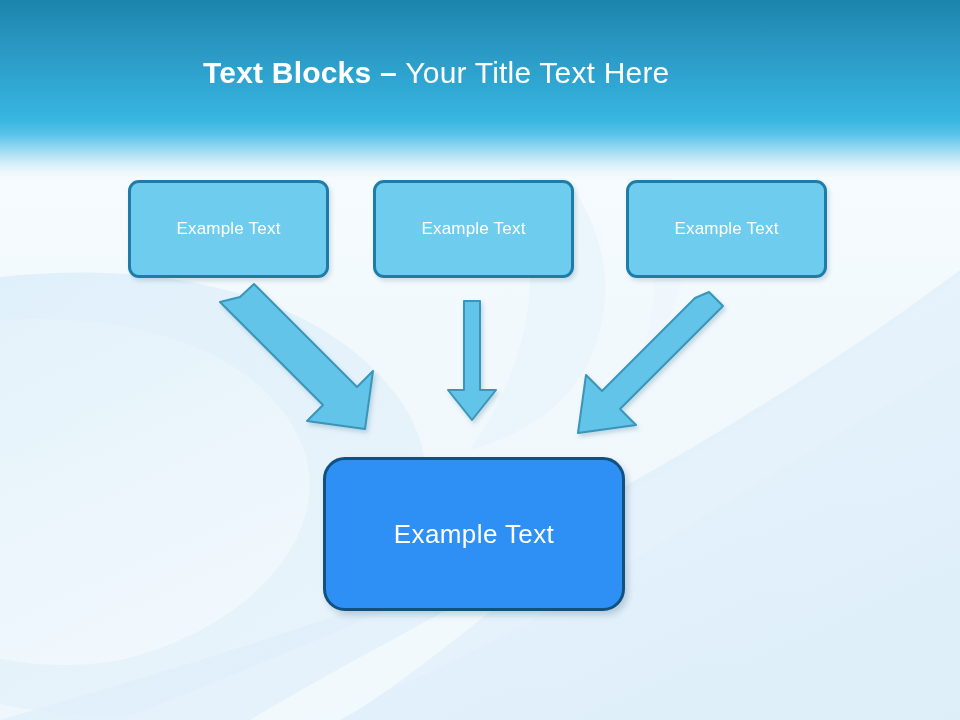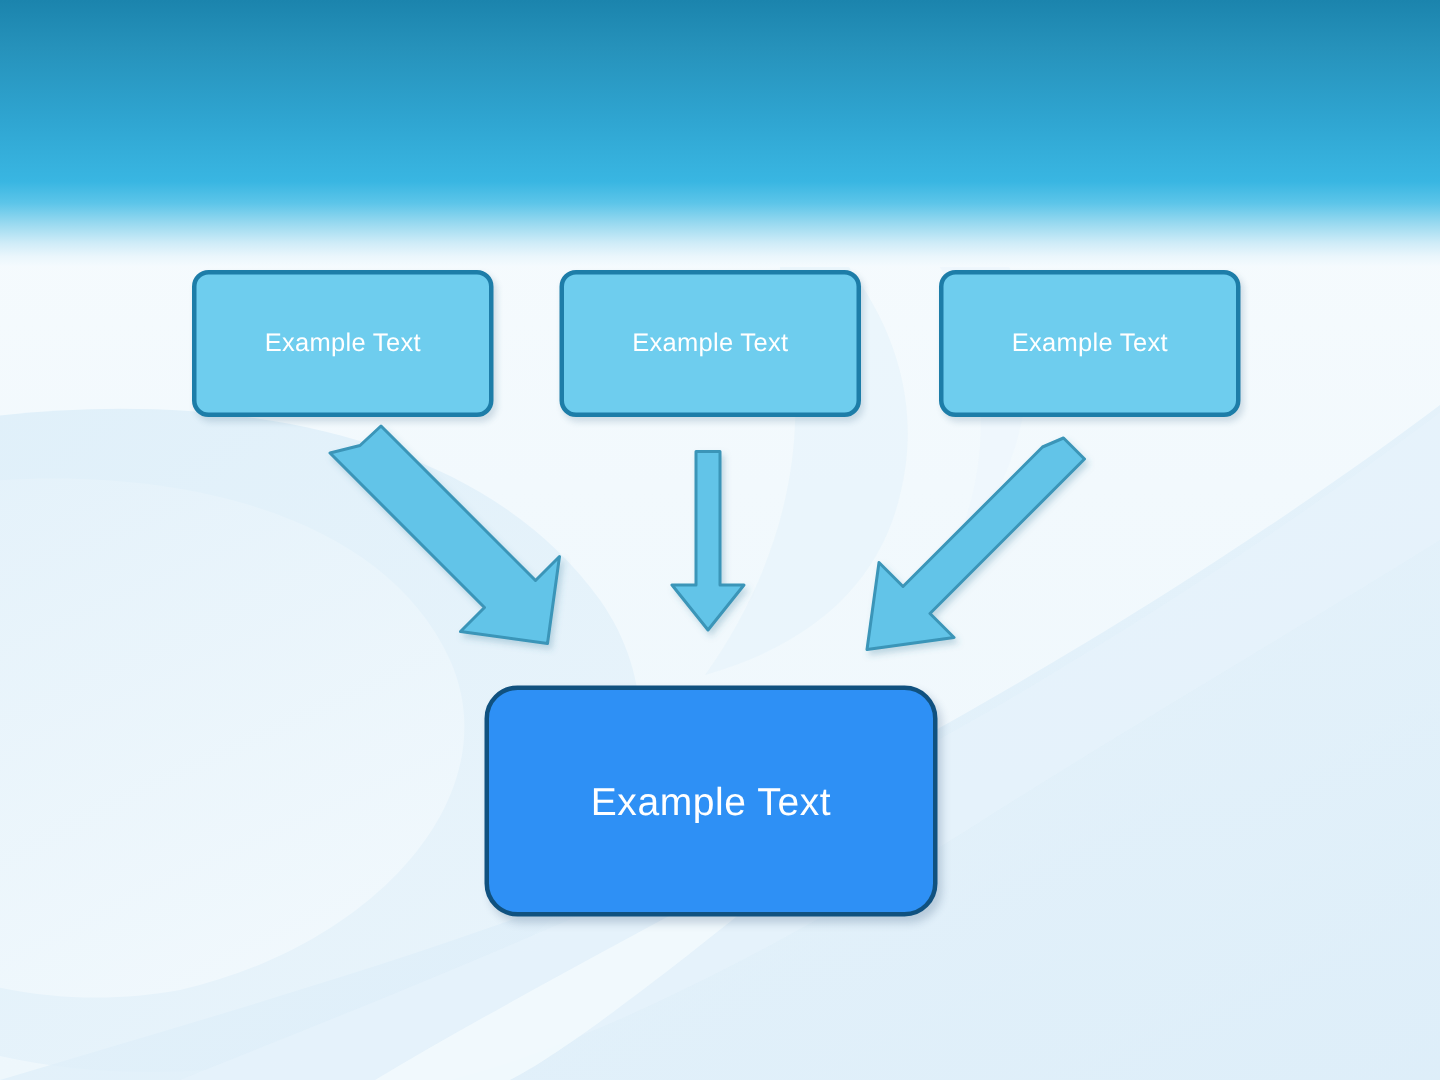--- a/index.html
+++ b/index.html
@@ -153,20 +153,23 @@
 
     <path d="M 520 130 C 580 180 620 250 600 330 C 586 390 540 430 470 450 C 520 380 546 290 520 200 Z" fill="#e7f3fb" opacity="0.7"></path>
 
     <path d="M 600 140 C 660 210 670 300 630 380 C 700 300 700 200 650 140 Z" fill="#edf6fc" opacity="0.8"></path>
 
     <path d="M 250 720 C 350 660 470 600 590 530 C 470 630 380 700 340 720 Z" fill="#f2f9fd" opacity="0.9"></path>
   </svg>
 
   <div class="banner"></div>
 
+  <div class="title">
+    <span class="strong">Text Blocks – </span><span class="light">Your Title Text Here</span>
+  </div>
 
   <svg class="arrow-layer" viewBox="0 0 960 720" aria-hidden="true">
     <defs>
       <filter id="arrowShadow" x="-30%" y="-30%" width="170%" height="170%">
         <feDropShadow dx="2" dy="3" stdDeviation="2" flood-color="#3d7e9c" flood-opacity="0.28"></feDropShadow>
       </filter>
     </defs>
 
     <g filter="url(#arrowShadow)">
       <polygon points="233,292 247,279 350,382 366,366 358,424 300,416 316,400 213,297" transform="translate(7,5)" fill="#62c4e8" stroke="#3a95b8" stroke-width="2" stroke-linejoin="round"></polygon>

